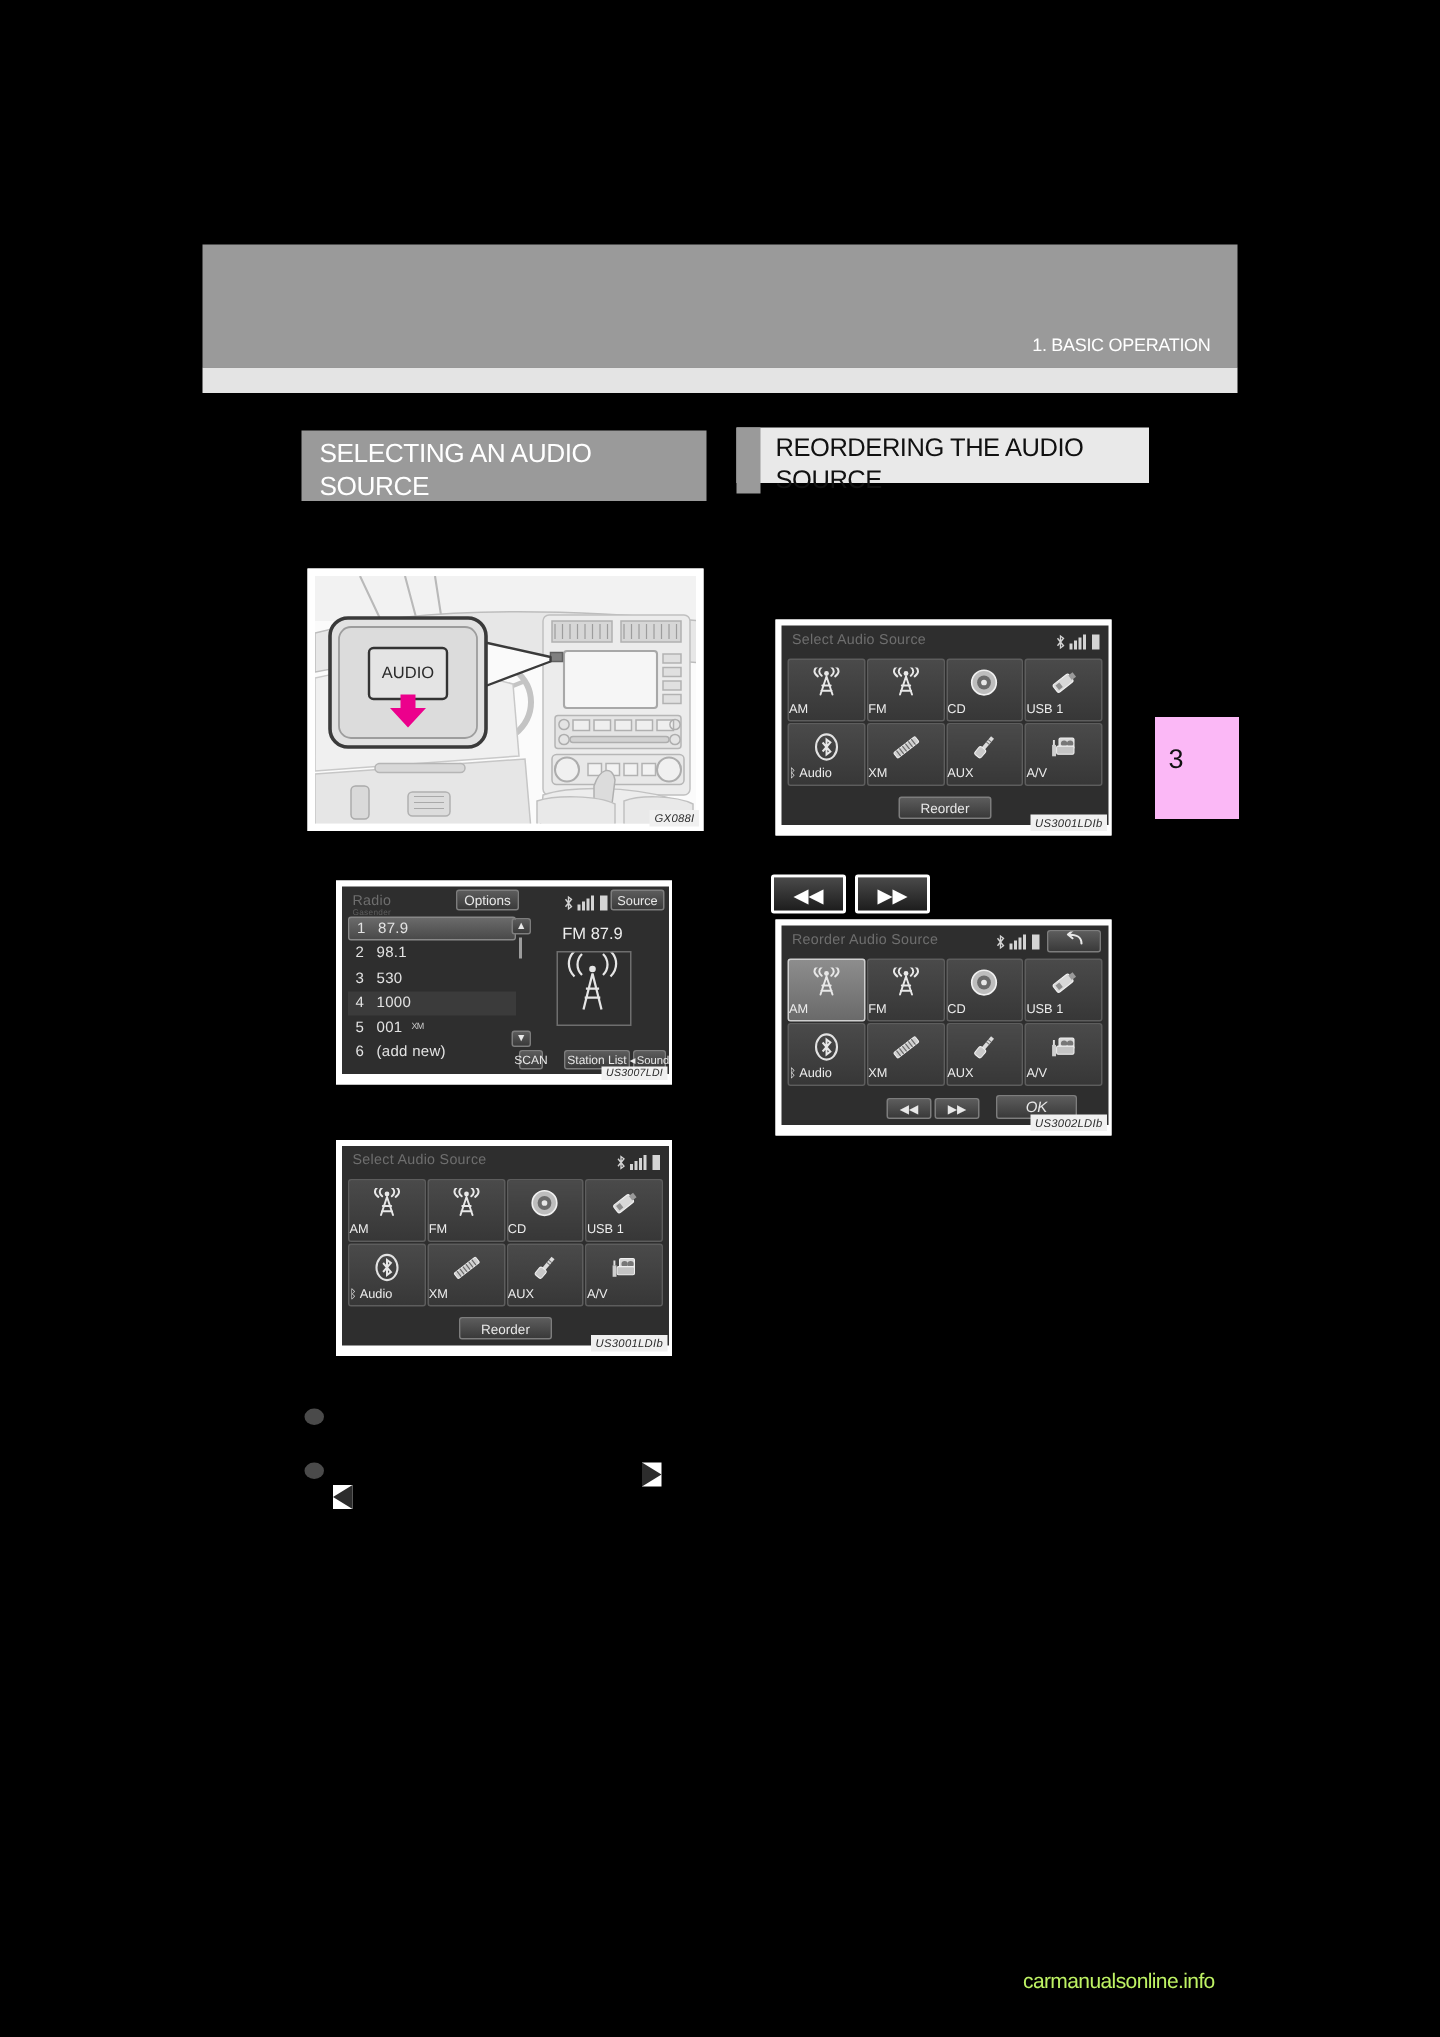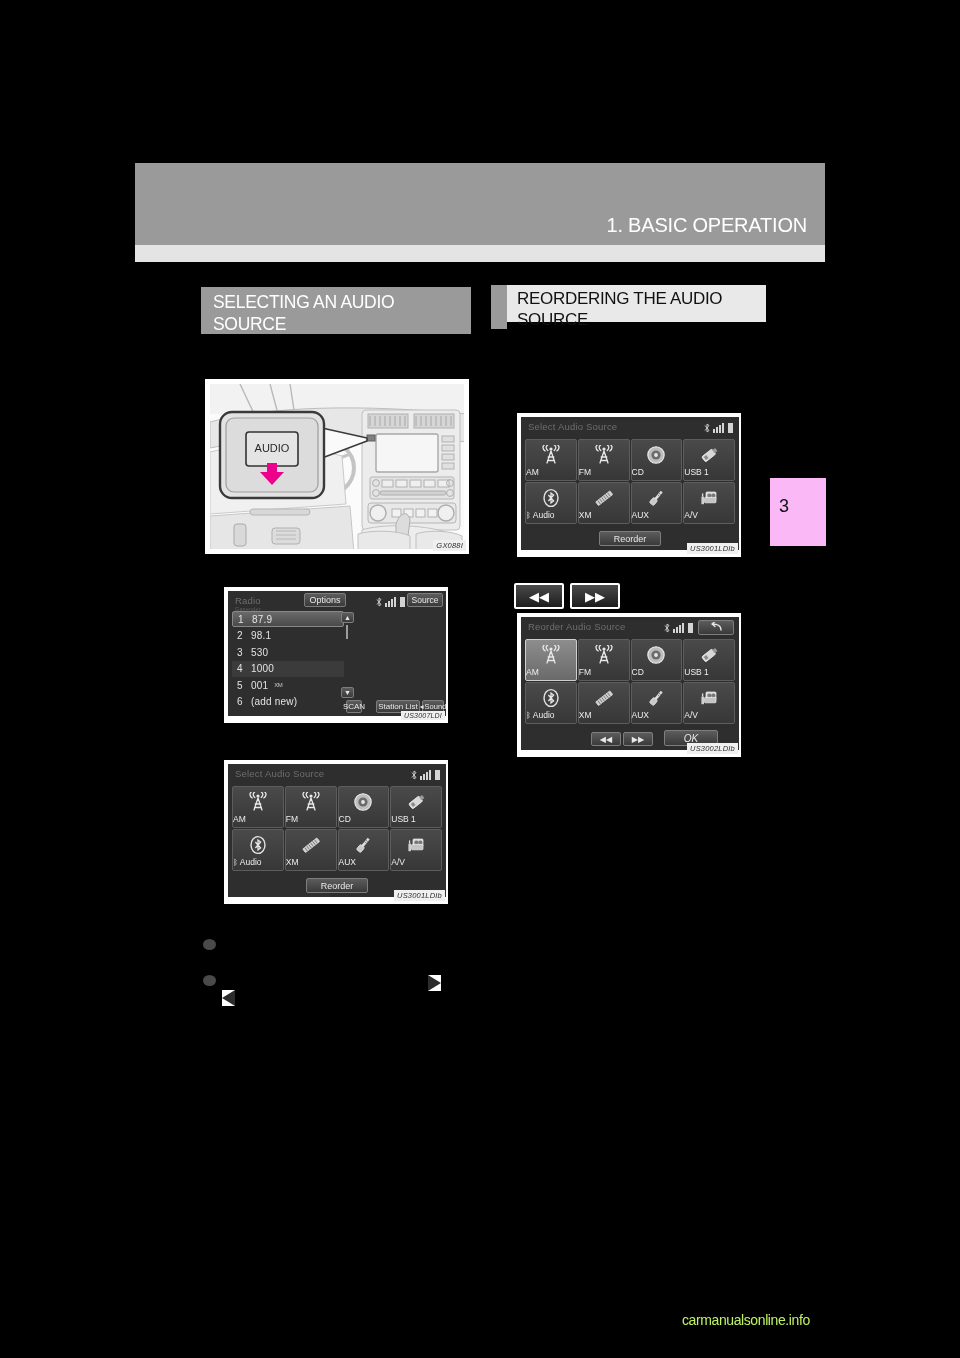--- a/index.html
+++ b/index.html
@@ -1,21 +1,21 @@
 <!DOCTYPE html>
 <html><head>
 <meta charset="utf-8">
 <style>
   html,body{margin:0;padding:0;background:#000;}
   body{width:960px;height:1358px;position:relative;overflow:hidden;
        font-family:"Liberation Sans",sans-serif;-webkit-font-smoothing:antialiased;}
 
   
   .hdr-band{position:absolute;left:135px;top:163px;width:690px;height:82px;background:#9a9a9a;}
-  .hdr-title{position:absolute;right:18px;bottom:8px;color:#fff;font-size:20px;letter-spacing:-.2px;white-space:nowrap;}
+  .hdr-title{position:absolute;right:18px;bottom:8px;color:#fff;font-size:12px;letter-spacing:-.2px;white-space:nowrap;}
   .hdr-sub{position:absolute;left:135px;top:245px;width:690px;height:17px;background:#e4e4e4;}
 
   
   .chap-tab{position:absolute;left:770px;top:478px;width:56px;height:68px;background:#fbb8f6;}
   .chap-num{position:absolute;left:9px;top:18px;color:#111;font-size:18px;}
 
   
   .sec-left{position:absolute;left:201px;top:287px;width:270px;height:47px;background:#9a9a9a;
             color:#fff;font-size:17.5px;line-height:22px;padding:4px 0 0 12px;box-sizing:border-box;letter-spacing:-.3px;}
   .sec-right{position:absolute;left:491px;top:285px;width:275px;height:37px;background:#e9e9e9;
@@ -257,20 +257,35 @@
         <div class="preset" style="top: 102.5px;">
           <span class="n">6</span>
           <span class="v">(add new)</span>
         </div>
       </div>
 
     <div class="btn" style="left:113px;top:21px;width:13px;height:11px;font-size:7px;">▲</div>
     <div style="position:absolute;left:118px;top:34px;width:2px;height:14px;background:#9c9c9c;"></div>
     <div class="btn" style="left:113px;top:96px;width:13px;height:11px;font-size:7px;">▼</div>
 
+    <div class="srcbox">
+      <div class="fmlabel">FM 87.9</div>
+      <div class="ant">
+        <svg width="46" height="46" viewBox="0 0 46 46">
+          <g stroke="#e6e6e6" stroke-width="1.5" fill="none">
+            <path d="M23 14 L17 38 M23 14 L29 38 M18.6 24 H27.4 M17.8 30 H28.2"></path>
+            <path d="M16 15 C12 11 12 5 16 1"></path>
+              <path d="M11 16 C6 11 6 4 11 -1"></path>
+            <path d="M30 15 C34 11 34 5 30 1"></path>
+              <path d="M35 16 C40 11 40 4 35 -1"></path>
+          </g>
+          <circle cx="23" cy="11" r="2.2" fill="#e6e6e6"></circle>
+        </svg>
+      </div>
+    </div>
 
     <div class="btn" style="left:118px;bottom:3px;width:16px;height:13px;font-size:8px;">SCAN</div>
     <div class="btn" style="left:148px;bottom:3px;width:44px;height:13px;font-size:8px;">Station List</div>
     <div class="btn" style="left:194px;bottom:3px;width:22px;height:13px;font-size:7.5px;">
       <span style="margin-right:1px;">◂</span>
       <span>Sound</span>
     </div>
   </div>
   <div class="cap">US3007LDI</div>
 </div>

